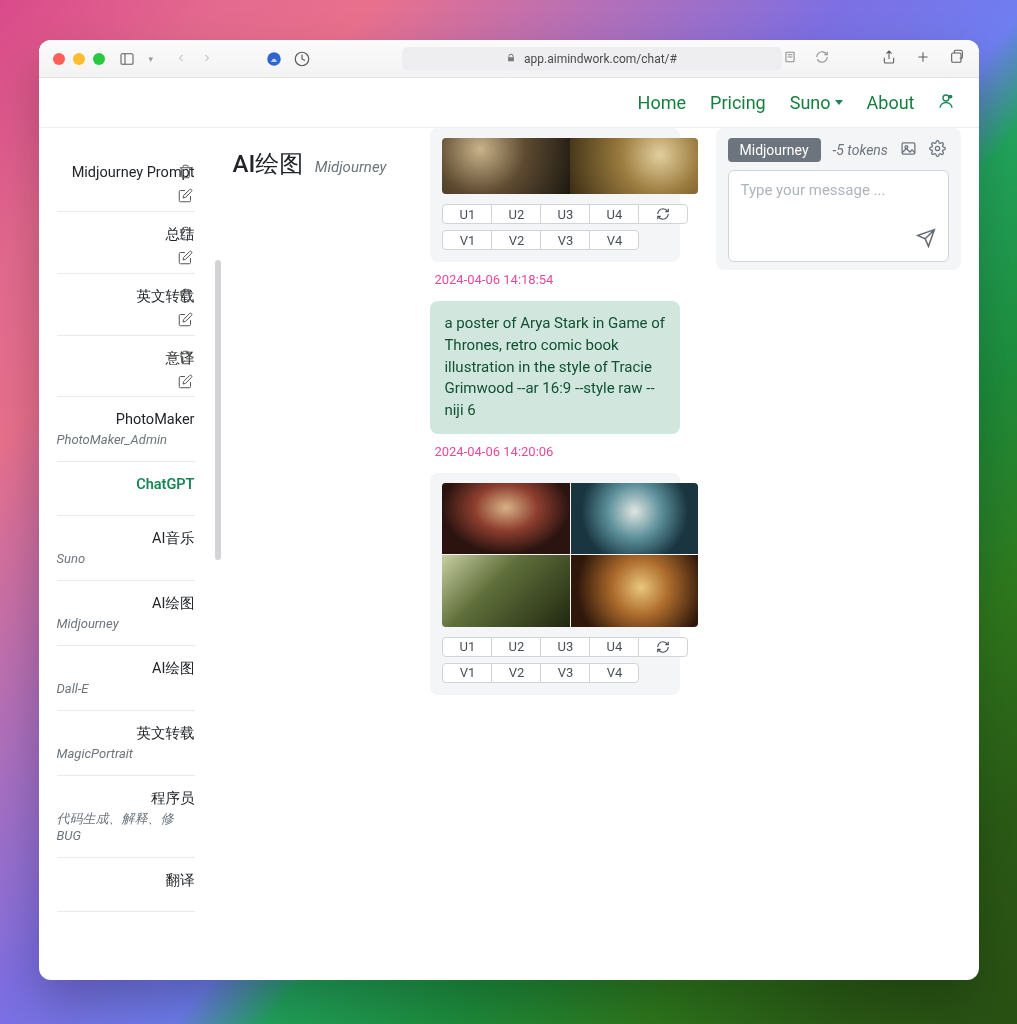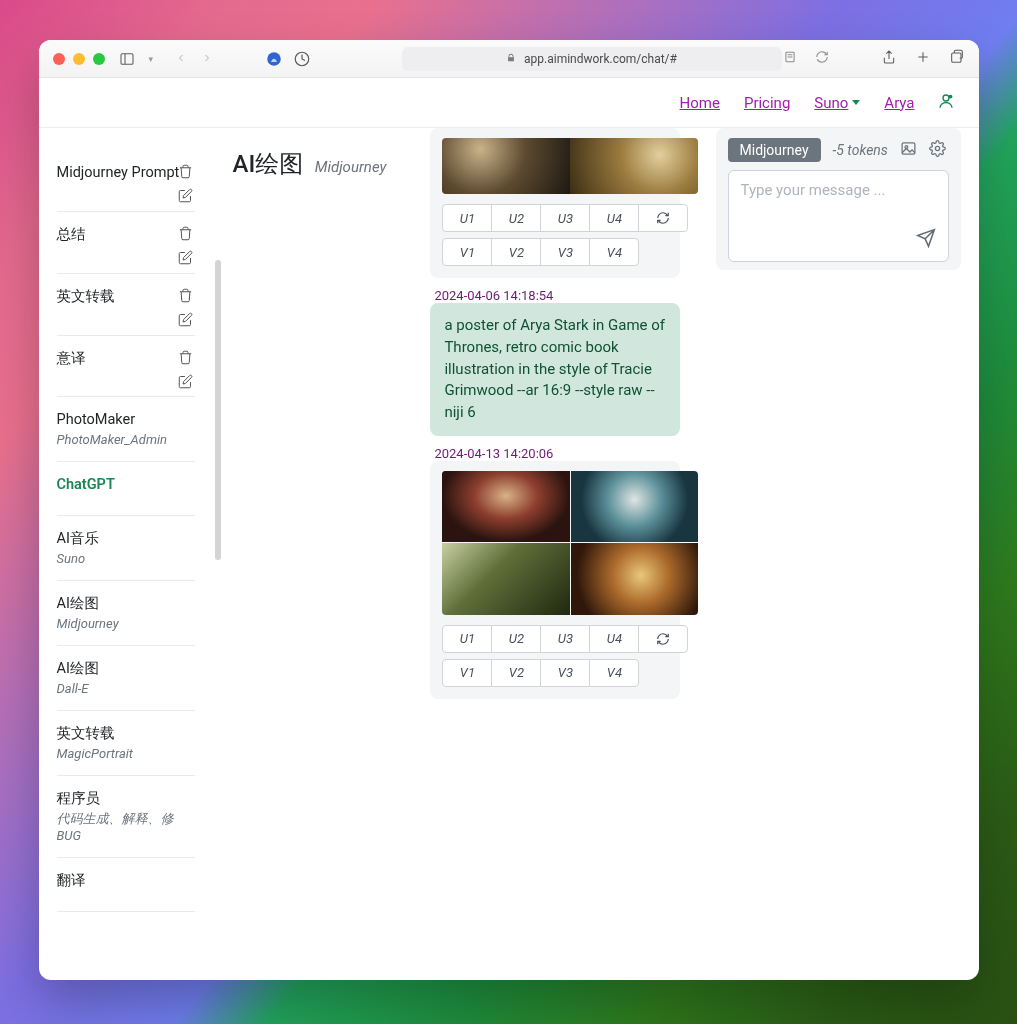--- a/index.html
+++ b/index.html
@@ -52,40 +52,40 @@
   .shield{margin-left:40px;display:flex;gap:10px;}
   .shield svg{width:18px;height:18px;}
   .tb-right{margin-left:auto;display:flex;gap:18px;}
   .tb-right svg{width:16px;height:16px;stroke:#5c5c60;fill:none;stroke-width:1.6;}
 
   .app { flex:1; display:flex; flex-direction:column; overflow:hidden; }
   .topnav {
     height: 50px; display:flex; align-items:center; justify-content:flex-end;
     gap: 0; padding: 0 24px 0 58px; border-bottom:1px solid #eee;
   }
-  .nav-link{ color:#a21caf; padding:6px 12px; font-size:15px; display:flex; align-items:center; gap:4px;text-decoration:underline;}
+  .nav-link{ color:#15803d; padding:6px 12px; font-size:18px; display:flex; align-items:center; gap:4px;}
   .nav-link .caret{width:0;height:0;border-left:4px solid transparent;border-right:4px solid transparent;border-top:5px solid #198754;}
   .nav-user{ margin-left:10px; }
   .nav-user svg{width:18px;height:18px;stroke:#198754;fill:none;stroke-width:1.8;}
 
   .body { flex:1; display:flex; overflow:hidden; }
   .sidebar{
     width: 168px;
     padding: 22px 12px 0 18px;
     overflow-y:auto;
     position:relative;
   }
   .side-item{
     border-bottom:1px solid #eaeaea;
     padding: 14px 0 14px 0;
     position:relative;
     min-height:54px;
   }
   .side-item.editable{padding-bottom:28px;}
-  .side-title{font-size:14.5px; color:#212529; line-height:1.3;}
+  .side-title{font-size:14.5px; color:#212529; line-height:1.3;text-align:right;}
   .side-title.active{color:#198754;font-weight:600;}
   .side-sub{font-size:13px;color:#6c757d;font-style:italic;margin-top:2px;}
   .side-icons{position:absolute; right:2px; top:14px; display:flex; flex-direction:column; gap:6px;}
   .side-icons svg{width:15px;height:15px;stroke:#555;fill:none;stroke-width:1.6;}
 
   .main{flex:1; display:flex; flex-direction:row; overflow:hidden; position:relative;}
   .header{
     padding: 20px 26px 6px 26px;
   }
   .header h1{font-size:24px; font-weight:500; display:inline-block; margin-right:8px;}
@@ -109,30 +109,29 @@
   .img-grid .cell{position:relative;}
   .img-grid.partial{grid-template-rows:1fr;}
   .cell-a{background:radial-gradient(circle at 30% 20%, #c9b38a 0%, #5d4a30 45%, #1c1812 100%);}
   .cell-b{background:radial-gradient(circle at 70% 30%, #e2cf9e 0%, #9b7b3e 40%, #3b2e15 100%);}
   .arya-a{background:radial-gradient(ellipse at 50% 35%, #d9b287 0%, #8d3e2e 35%, #2b1410 70%), linear-gradient(45deg,#651f16,#120806);}
   .arya-b{background:radial-gradient(circle at 50% 40%, #dfe5e2 0%, #5c909a 35%, #183540 70%);}
   .arya-c{background:linear-gradient(135deg,#c8cfa2 0%, #5f6f3a 40%, #20280f 100%);}
   .arya-d{background:radial-gradient(circle at 55% 45%, #e9c77b 0%, #ad6b2c 35%, #2f170a 80%);}
   .btn-row{display:flex; margin-top:10px;}
   .mj-btn{
-    min-width:50px; height:28px; border:1px solid #d0d4d8; background:#fff;
+    min-width:50px; height:20px; border:1px solid #d0d4d8; background:#fff;
     color:#495057; font-size:13px; display:flex;align-items:center;justify-content:center;
     margin-left:-1px;
-    font-style:italic;
   }
   .mj-btn:first-child{border-radius:4px 0 0 4px; margin-left:0;}
   .mj-btn:last-child{border-radius:0 4px 4px 0;}
   .mj-btn svg{width:14px;height:14px;stroke:#495057;fill:none;stroke-width:2;}
   .v-row{margin-top:6px;}
-  .timestamp{font-size:13px;color:#701a75; padding:6px 4px 0 4px;}
+  .timestamp{font-size:13px;color:#ec4899; padding:6px 4px 14px 4px;}
 
   .composer-wrap{padding: 0 18px 18px 18px;}
   .composer{
     background:#f4f5f6; border-radius:8px; padding:10px 12px 8px 12px;
   }
   .composer-top{display:flex;align-items:center;gap:12px;margin-bottom:8px;}
   .model-pill{background:#6c757d;color:#fff;font-size:14px;padding:4px 12px;border-radius:4px;}
   .cost{color:#6c757d;font-style:italic;font-size:14px;}
   .comp-ico svg{width:17px;height:17px;stroke:#6c757d;fill:none;stroke-width:1.8;}
   .textarea-box{
@@ -220,21 +219,21 @@
   </div>
 
   <div class="app">
     <div class="topnav">
       <a class="nav-link">Home</a>
       <a class="nav-link">Pricing</a>
       <a class="nav-link">
           <span>Suno</span>
           <span class="caret"></span>
         </a>
-      <a class="nav-link">Arya</a>
+      <a class="nav-link">About</a>
       <span class="nav-user"><svg viewBox="0 0 24 24">
             <circle cx="12" cy="8" r="4"></circle>
             <path d="M4 21c0-4 4-7 8-7s8 3 8 7"></path>
             <circle cx="18" cy="6" r="2.5" fill="#198754" stroke="none"></circle>
           </svg></span>
     </div>
 
     <div class="body">
       <div class="sidebar" id="sidebar">
           <div class="side-item editable">
@@ -355,21 +354,21 @@
                 <div class="mj-btn">V3</div>
                 <div class="mj-btn">V4</div>
               </div>
             </div>
           </div>
           <div class="timestamp">2024-04-06 14:18:54</div>
 
           <div class="msg">
             <div class="bubble-user">a poster of Arya Stark in Game of Thrones, retro comic book illustration in the style of Tracie Grimwood --ar 16:9 --style raw --niji 6</div>
           </div>
-          <div class="timestamp">2024-04-13 14:20:06</div>
+          <div class="timestamp">2024-04-06 14:20:06</div>
 
           <div class="msg">
             <div class="bubble-ai">
               <div class="img-grid full">
                 <div class="cell arya-a"></div>
                 <div class="cell arya-b"></div>
                 <div class="cell arya-c"></div>
                 <div class="cell arya-d"></div>
               </div>
               <div class="btn-row">

